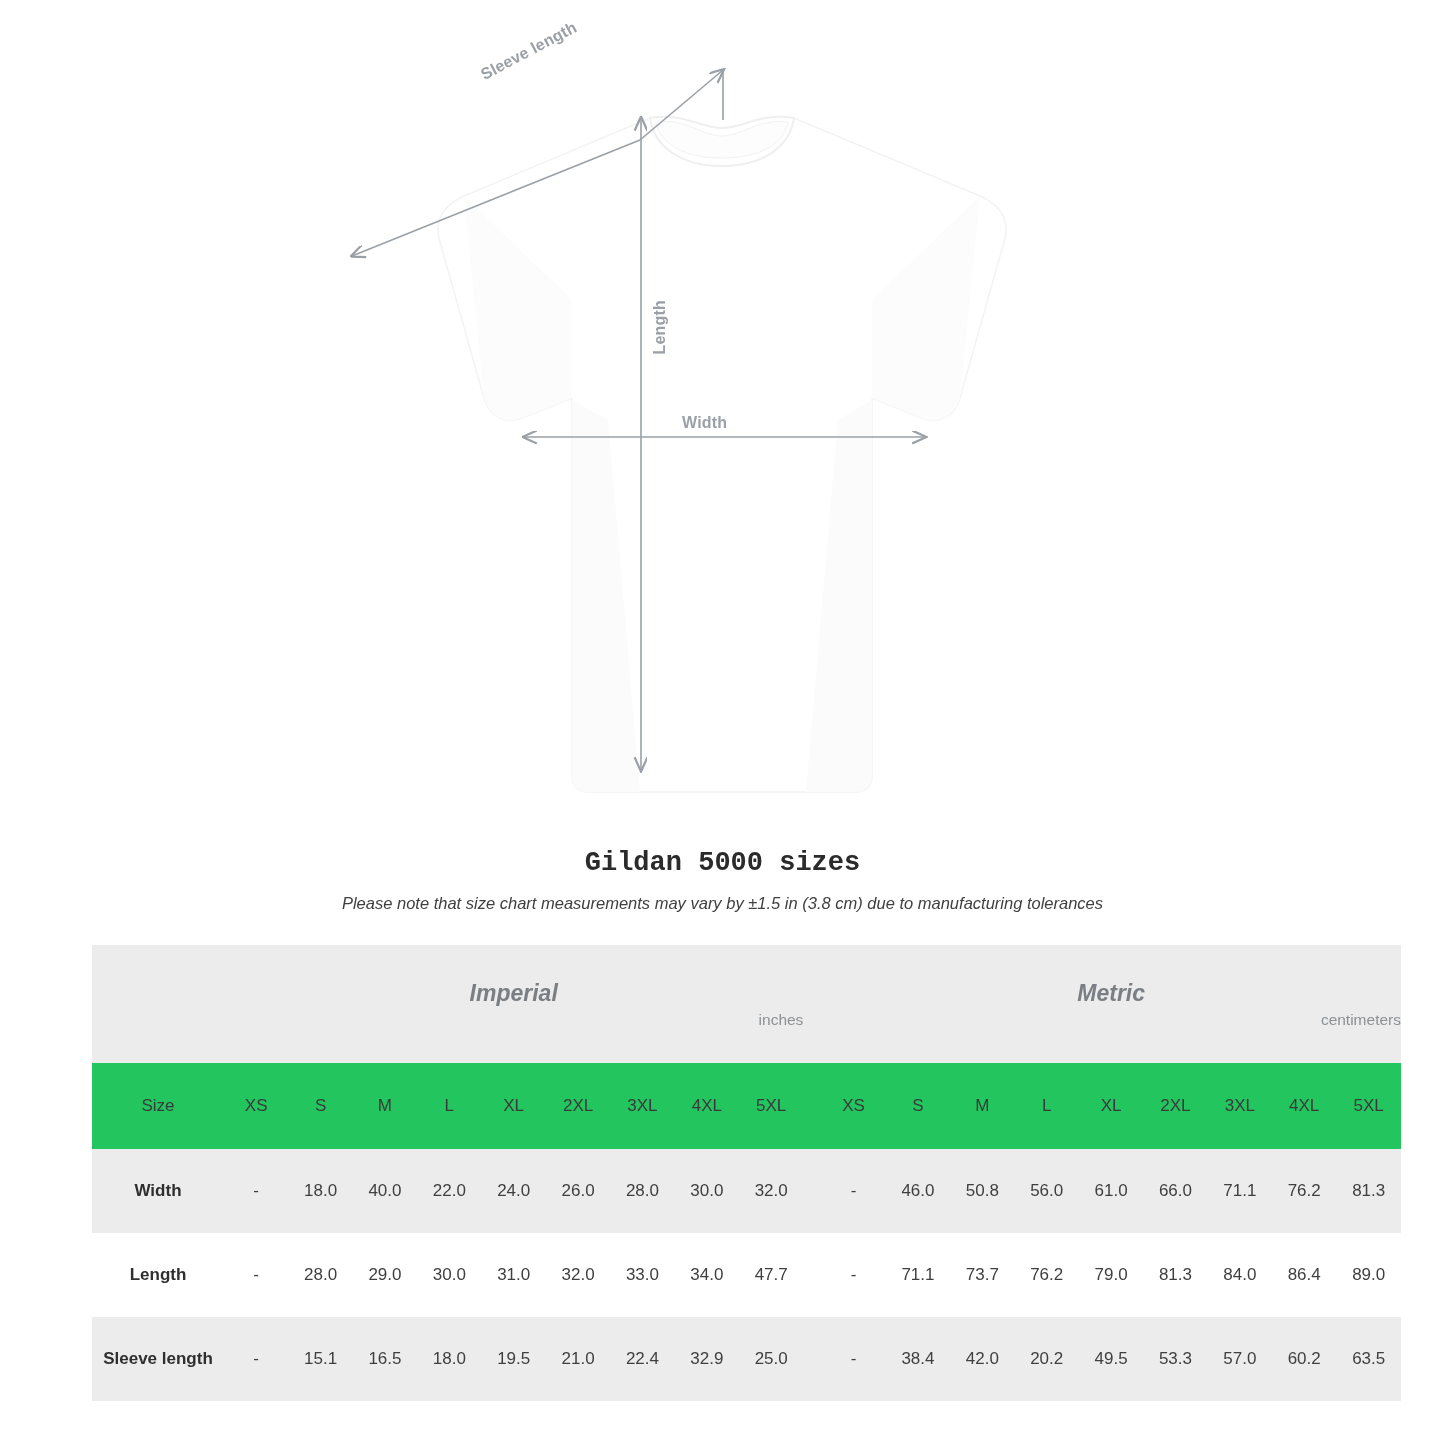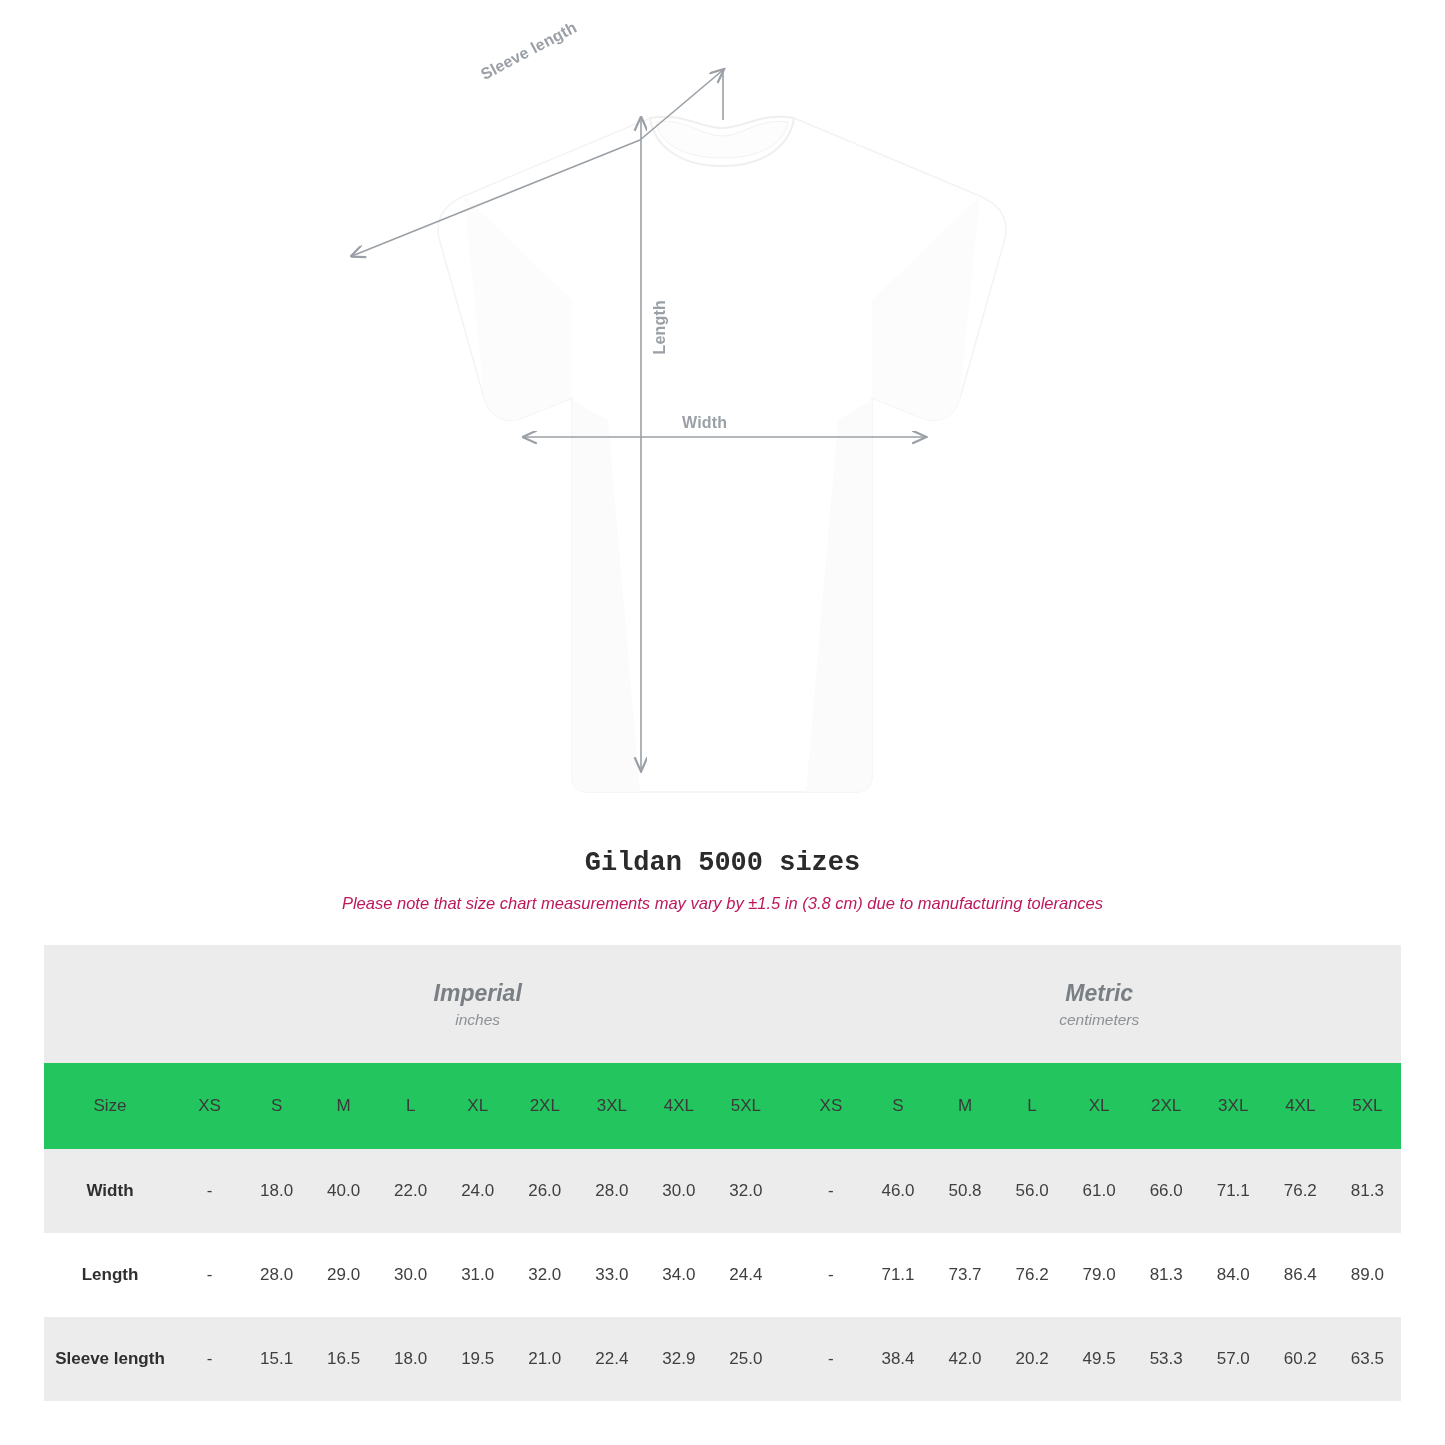--- a/index.html
+++ b/index.html
@@ -66,28 +66,29 @@
   .chart-title {
     font-size: 27px;
     font-weight: bold;
     color: #2b2b2b;
     margin: 0 0 16px 0;
     font-family: Liberation Mono, monospace;
   }
   .chart-note {
     font-size: 16.5px;
     font-style: italic;
-    color: #be185d;
+    color: #404040;
     margin: 0;
   }
 
   
   .table-wrap {
     margin-top: 32px;
     padding: 0 44px;
+    margin-left: 48px;
   }
   table.size-table {
     width: 100%;
     border-collapse: collapse;
     table-layout: fixed;
   }
   table.size-table td, table.size-table th {
     padding: 0;
     text-align: center;
     vertical-align: middle;
@@ -99,23 +100,23 @@
   }
   .unit-name {
     font-size: 23px;
     font-style: italic;
     font-weight: bold;
     color: #7a7f85;
     line-height: 1.25;
   }
   .unit-sub {
     font-size: 15.5px;
-    font-style: italic;
     color: #8c9196;
     margin-top: 4px;
+    text-align: right;
   }
   .hdr-row td {
     height: 86px;
     background: #22c55e;
     font-size: 17px;
     font-weight: bold;
     color: #3a3a3a;
   }
   .hdr-row td.rowlabel {
     font-size: 17px;
@@ -277,21 +278,21 @@
         <tr class="data-row row-plain">
           <td class="rowlabel">Length</td>
           <td>-</td>
           <td>28.0</td>
           <td>29.0</td>
           <td>30.0</td>
           <td>31.0</td>
           <td>32.0</td>
           <td>33.0</td>
           <td>34.0</td>
-          <td>24.4</td>
+          <td>47.7</td>
           <td></td>
           <td>-</td>
           <td>71.1</td>
           <td>73.7</td>
           <td>76.2</td>
           <td>79.0</td>
           <td>81.3</td>
           <td>84.0</td>
           <td>86.4</td>
           <td>89.0</td>

